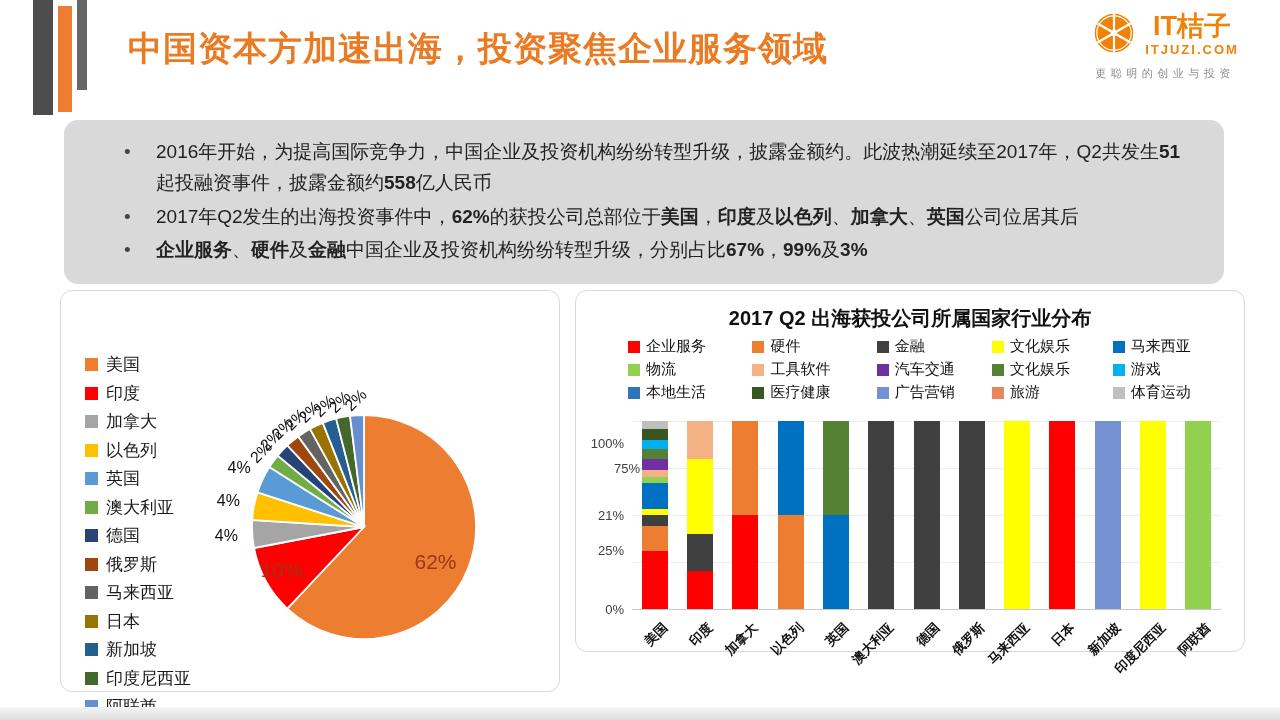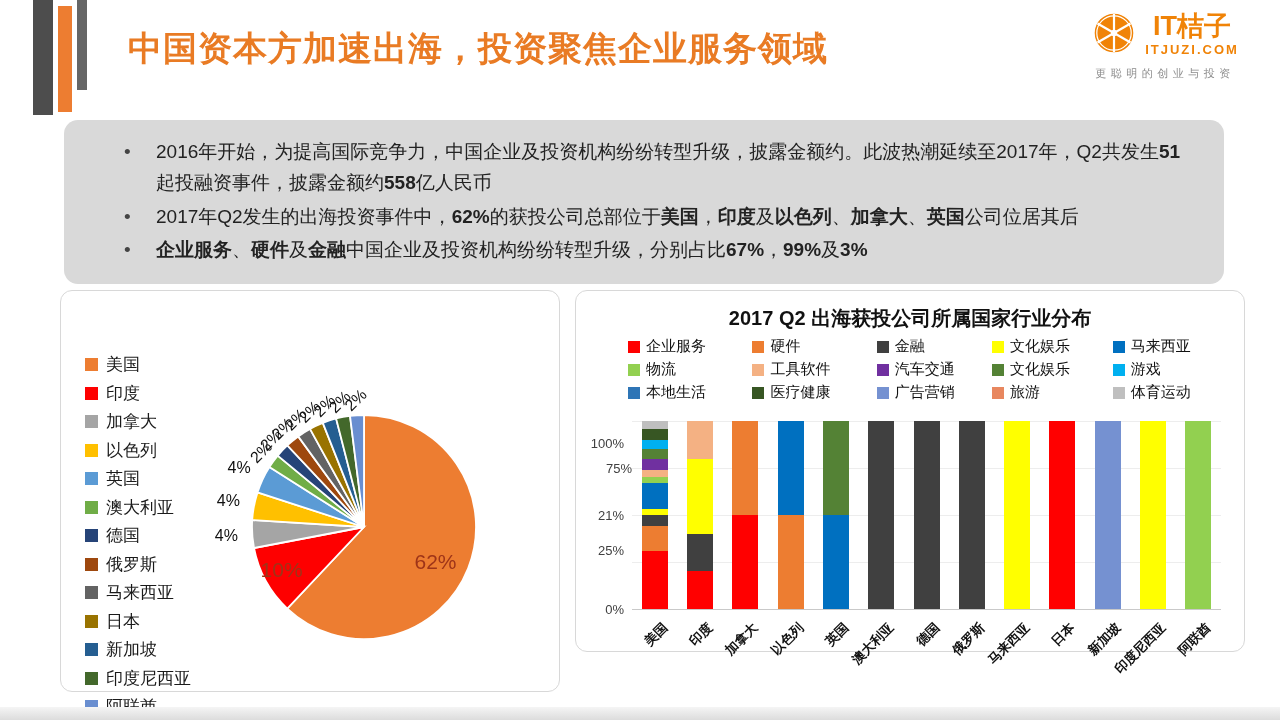--- a/index.html
+++ b/index.html
@@ -254,21 +254,21 @@
         </div>
       </div>
     <div class="plot" id="bar-plot">
         <div class="gridline axis" style="left: 56px; width: 589px; top: 318px;"></div>
         <div class="ytick" style="left: 0px; width: 48px; top: 318px;">0%</div>
         <div class="gridline" style="left: 56px; width: 589px; top: 271px;"></div>
         <div class="ytick" style="left: 0px; width: 48px; top: 259px;">25%</div>
         <div class="gridline" style="left: 56px; width: 589px; top: 224px;"></div>
         <div class="ytick" style="left: 0px; width: 48px; top: 224px;">21%</div>
         <div class="gridline" style="left: 56px; width: 589px; top: 177px;"></div>
-        <div class="ytick" style="left: 8px; width: 48px; top: 177px;">75%</div>
+        <div class="ytick" style="left: 16px; width: 48px; top: 177px;">75%</div>
         <div class="gridline" style="left: 56px; width: 589px; top: 130px;"></div>
         <div class="ytick" style="left: 0px; width: 48px; top: 130px; margin-top: 22px;">100%</div>
         <div class="bar" style="left: 65.6538px; width: 26px; top: 130px; height: 188px;">
           <div class="bar-seg" style="height: 58.28px; background: rgb(255, 0, 0);"></div>
           <div class="bar-seg" style="height: 24.44px; background: rgb(237, 125, 49);"></div>
           <div class="bar-seg" style="height: 11.28px; background: rgb(64, 64, 64);"></div>
           <div class="bar-seg" style="height: 5.64px; background: rgb(255, 255, 0);"></div>
           <div class="bar-seg" style="height: 26.32px; background: rgb(0, 112, 192);"></div>
           <div class="bar-seg" style="height: 5.64px; background: rgb(146, 208, 80);"></div>
           <div class="bar-seg" style="height: 7.52px; background: rgb(244, 177, 131);"></div>

